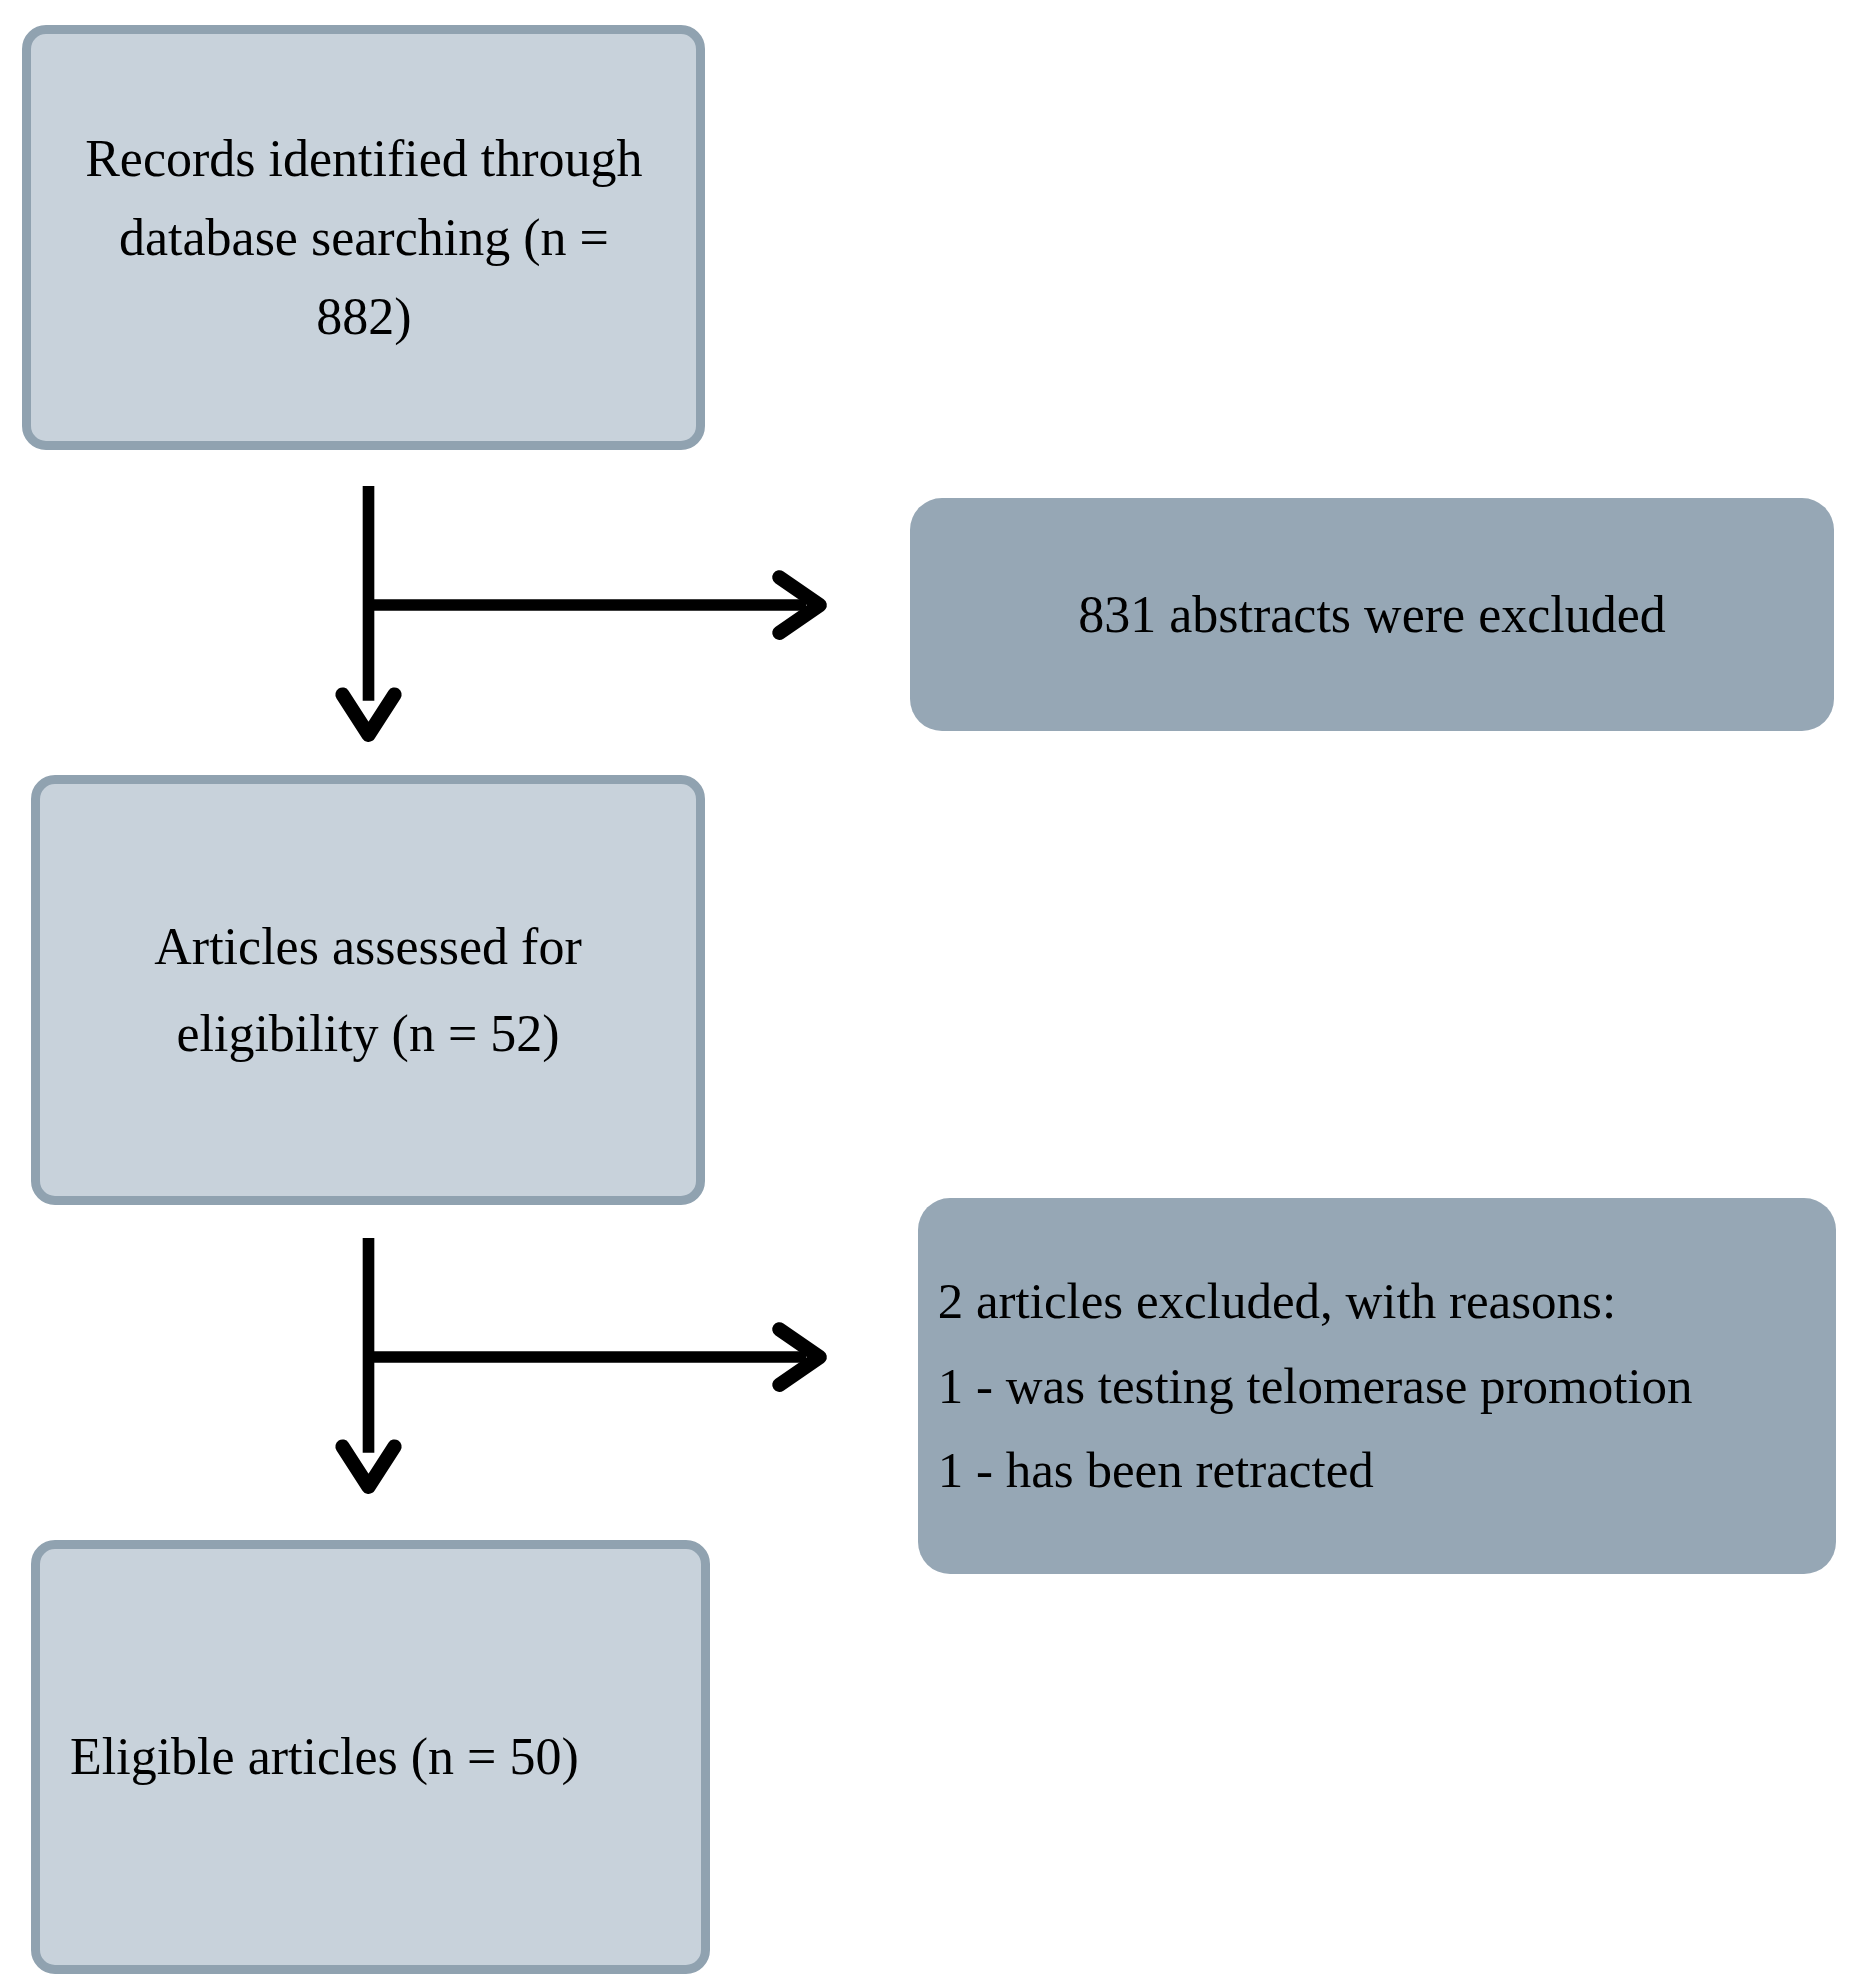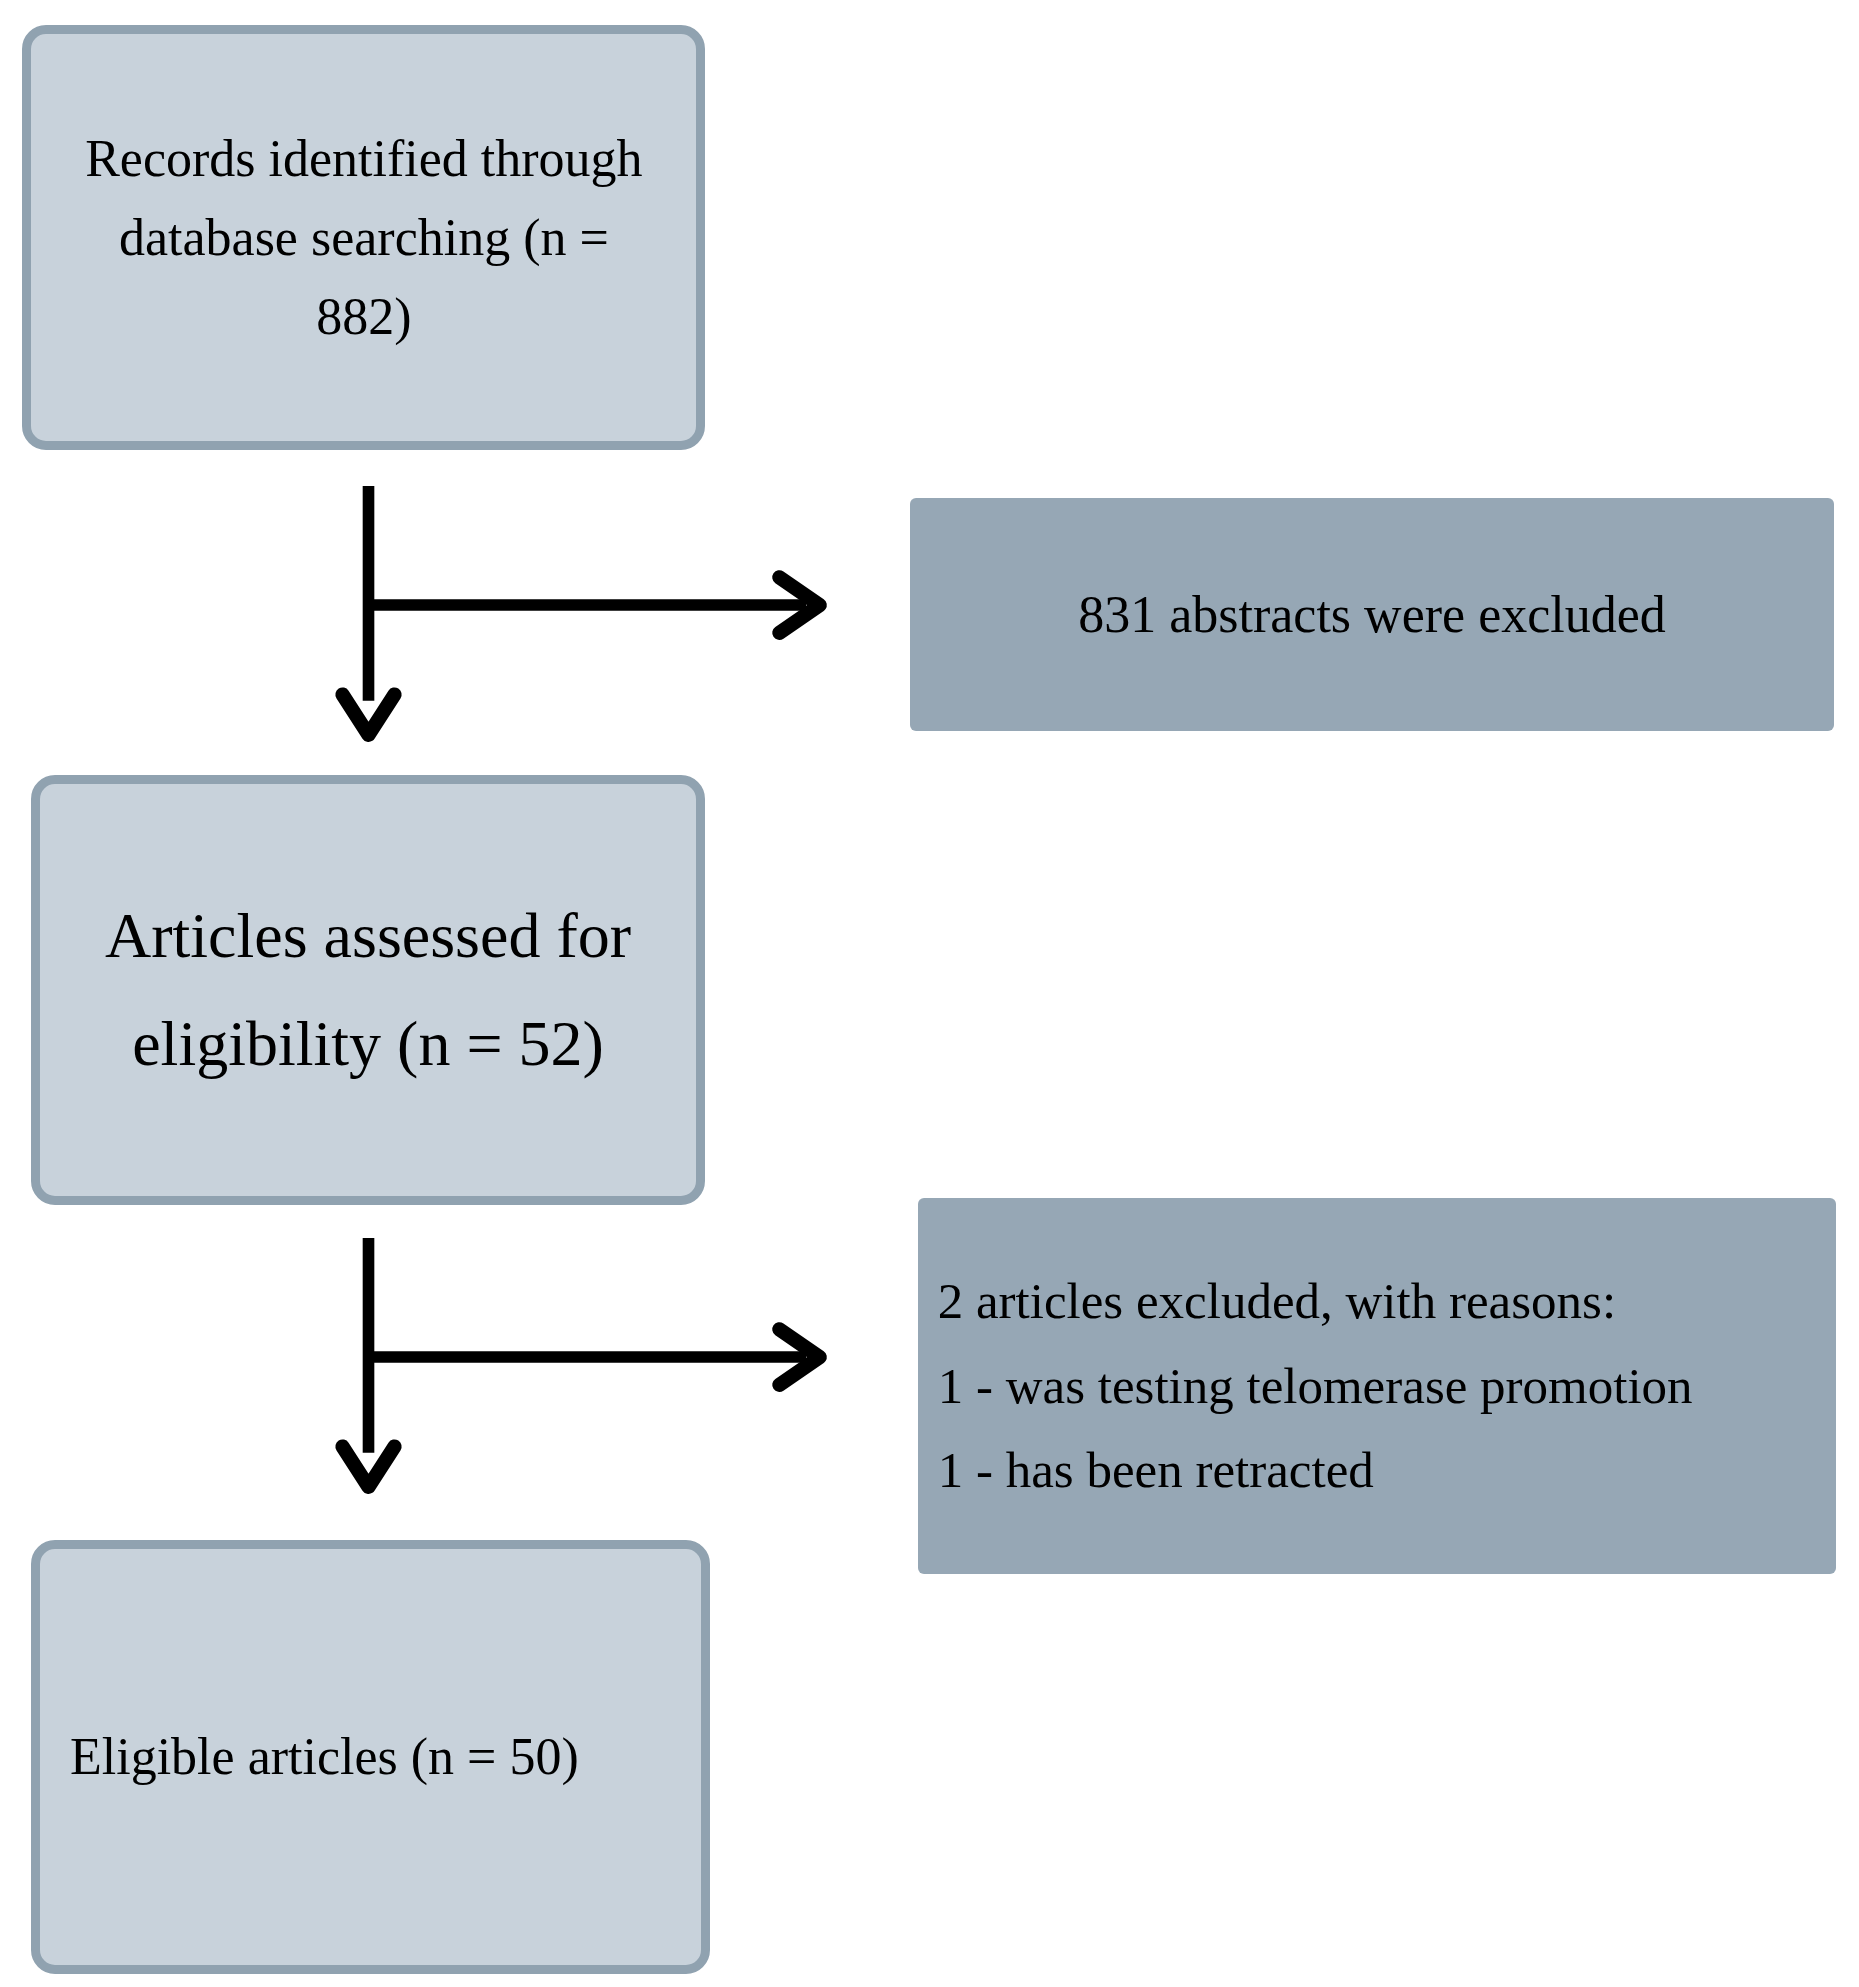--- a/index.html
+++ b/index.html
@@ -32,21 +32,21 @@
     border: 9.9px solid #90a2b0;
     border-radius: 24px;
     display: flex;
     flex-direction: column;
     justify-content: center;
   }
 
   .node-dark {
     background: #96a7b5;
     border: none;
-    border-radius: 6px;
+    border-radius: 32px;
     display: flex;
     flex-direction: column;
     justify-content: center;
   }
 
   .node-text {
     display: block;
     width: 100%;
     white-space: pre-line;
   }
@@ -67,21 +67,21 @@
     left: 910px; top: 498px;
     width: 924px; height: 233px;
     font-size: 52px;
     padding: 0 36px;
   }
   #box-abstracts-excluded .node-text { line-height: 1.50; }
 
   #box-assessed {
     left: 31px; top: 775px;
     width: 674px; height: 430px;
-    font-size: 64px;
+    font-size: 52px;
     padding: 0 43px;
   }
   #box-assessed .node-text { line-height: 1.68; }
 
   #box-articles-excluded {
     left: 918px; top: 1178px;
     width: 918px; height: 376px;
     font-size: 51px;
     padding: 0 19.7px;
     margin-top: 20px;

